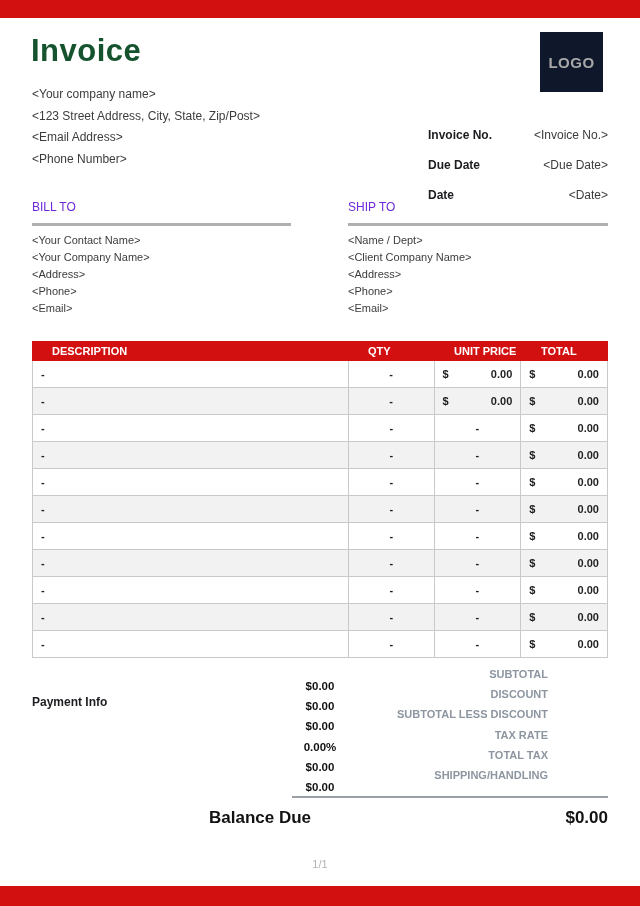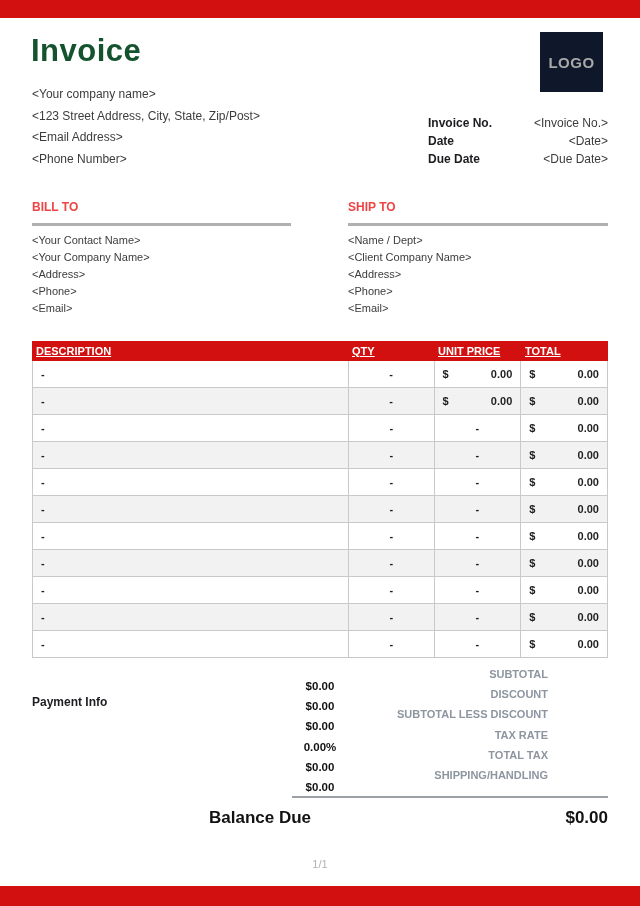--- a/index.html
+++ b/index.html
@@ -12,36 +12,36 @@
   .title{position:absolute;left:31px;top:34px;margin:0;font-size:31px;line-height:34px;
          font-weight:bold;color:#14532d;letter-spacing:.5px;}
   .logo{position:absolute;left:540px;top:32px;width:63px;height:60px;background:#0f172a;
         display:flex;align-items:center;justify-content:center;}
   .logo span{font-weight:bold;font-size:15px;color:#a8a8a8;letter-spacing:.5px;}
 
   .company{position:absolute;left:32px;top:84px;font-size:12px;color:#3c3c3c;}
   .company .line{line-height:21.5px;height:21.5px;}
 
   .meta{position:absolute;left:428px;top:114px;width:180px;font-size:12px;}
-  .meta .mrow{display:flex;justify-content:space-between;align-items:center;height:18px;}
+  .meta .mrow{display:flex;justify-content:space-between;align-items:center;height:18px;margin-top:12px;}
   .meta .mlabel{font-weight:bold;color:#1d1d21;}
   .meta .mvalue{color:#3c3c3c;text-align:right;}
 
   .party{position:absolute;top:200px;}
   .party.bill{left:32px;width:259px;}
   .party.ship{left:348px;width:260px;}
-  .party-head{font-size:12px;font-weight:bold;color:#ef4444;line-height:14px;}
+  .party-head{font-size:12px;font-weight:normal;color:#6d28d9;line-height:14px;}
   .party-rule{height:3px;background:#b0b0b0;margin-top:9px;}
   .party-lines{margin-top:6px;font-size:11px;color:#3c3c3c;}
   .party-lines .line{height:17px;line-height:17px;}
 
   .table{position:absolute;left:32px;top:341px;width:576px;}
   .thead{display:flex;background:var(--accent,#d21010);color:#fff;height:20px;
          align-items:center;font-size:11px;font-weight:bold;}
-  .th{box-sizing:border-box;padding-left:4px;text-decoration:underline;}
+  .th{box-sizing:border-box;padding-left:20px;}
   .c-desc{width:316px;}.c-qty{width:86px;}.c-unit{width:87px;}.c-total{width:87px;}
   .tbody{border:1px solid #c9c9c9;border-top:none;box-sizing:border-box;}
   .trow{display:flex;height:26px;background:#fff;}
   .trow:not(:last-child){border-bottom:1px solid #c9c9c9;}
   .trow.alt{background:#f2f2f2;}
   .td{box-sizing:border-box;display:flex;align-items:center;font-size:11px;
       font-weight:bold;color:#1f1f1f;}
   .td+.td{border-left:1px solid #c9c9c9;}
   .td.desc{width:316px;padding-left:8px;}
   .td.qty{width:86px;justify-content:center;}
@@ -82,26 +82,26 @@
       <div class="line">&lt;Email Address&gt;</div>
       <div class="line">&lt;Phone Number&gt;</div>
     </div>
 
   <div class="meta">
       <div class="mrow">
         <span class="mlabel">Invoice No.</span>
         <span class="mvalue">&lt;Invoice No.&gt;</span>
       </div>
       <div class="mrow">
+        <span class="mlabel">Due Date</span>
+        <span class="mvalue">&lt;Due Date&gt;</span>
+      </div>
+      <div class="mrow">
         <span class="mlabel">Date</span>
         <span class="mvalue">&lt;Date&gt;</span>
-      </div>
-      <div class="mrow">
-        <span class="mlabel">Due Date</span>
-        <span class="mvalue">&lt;Due Date&gt;</span>
       </div>
     </div>
 
   <div class="party bill">
     <div class="party-head">BILL TO</div>
     <div class="party-rule"></div>
     <div class="party-lines">
         <div class="line">&lt;Your Contact Name&gt;</div>
         <div class="line">&lt;Your Company Name&gt;</div>
         <div class="line">&lt;Address&gt;</div>

